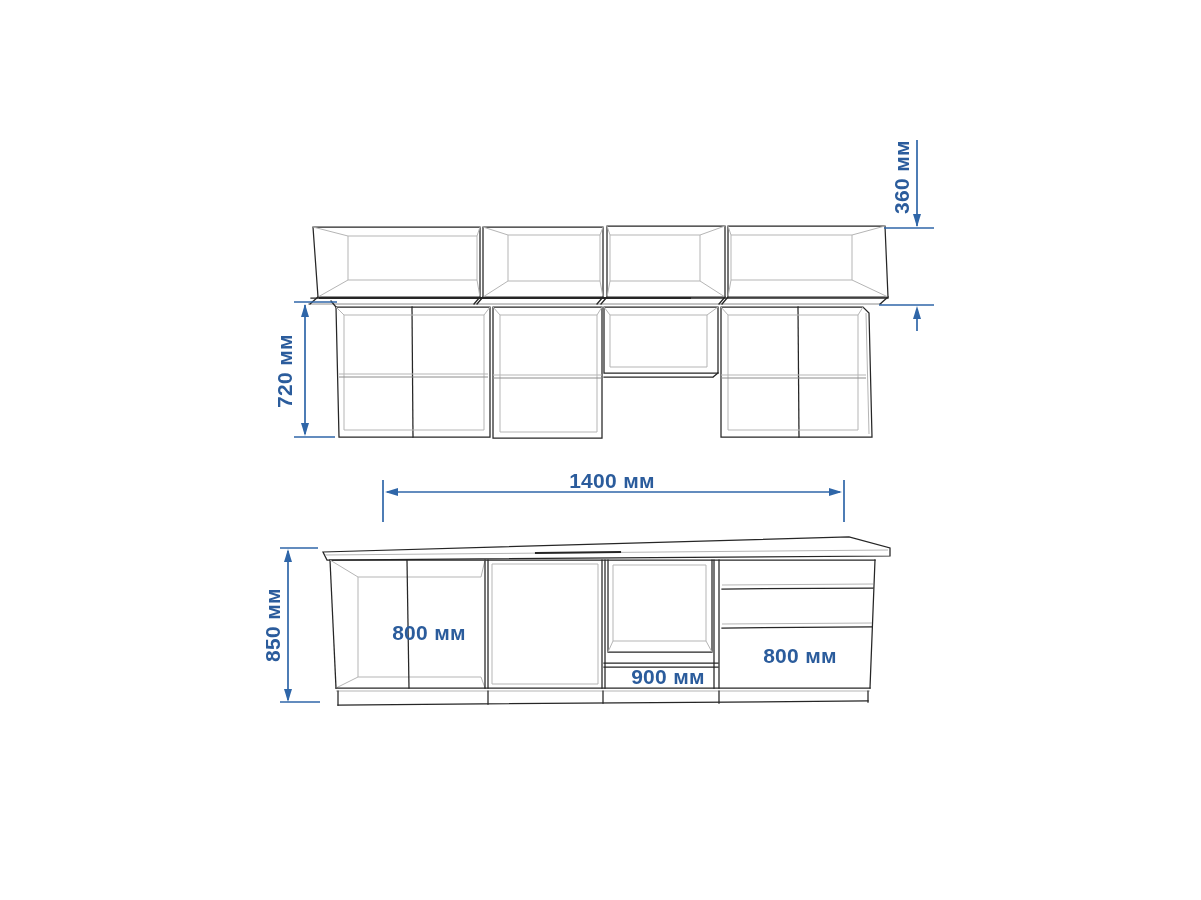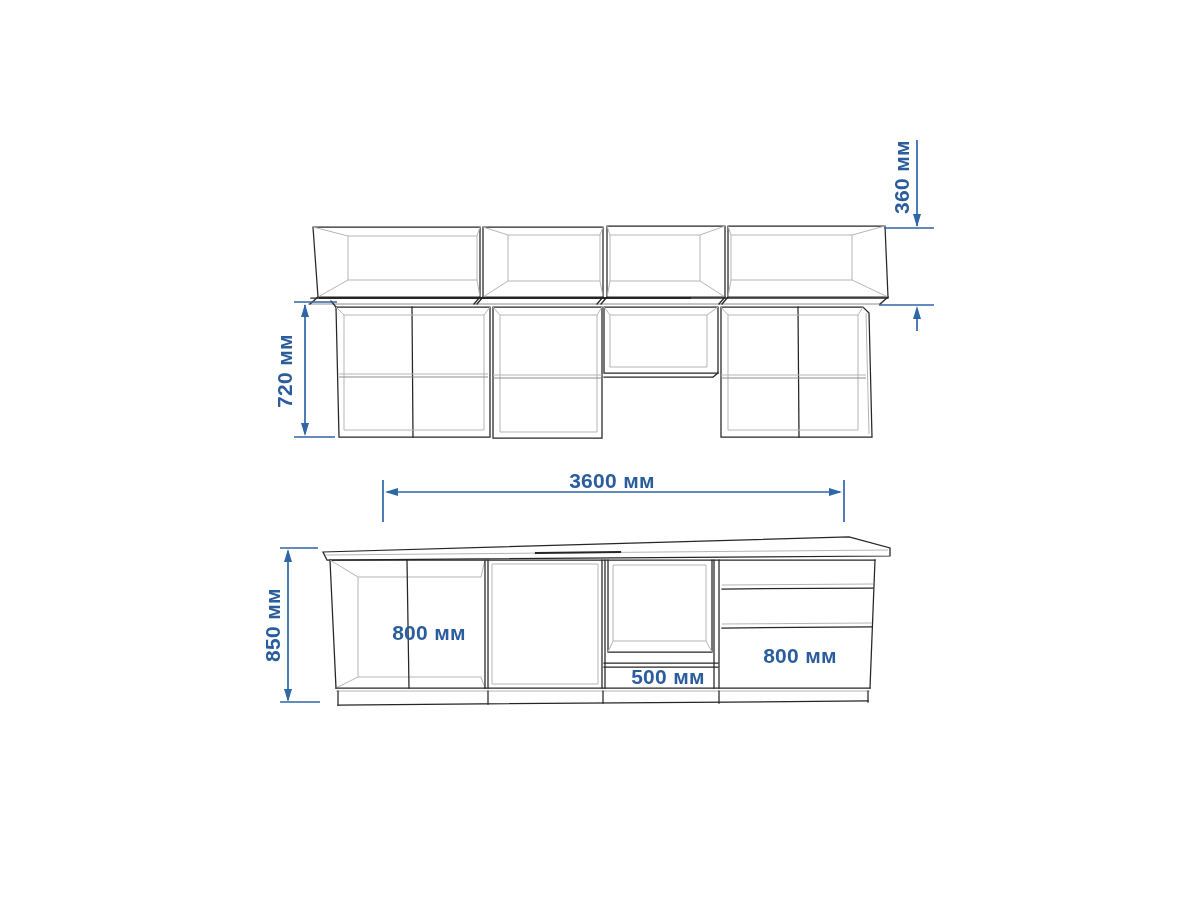--- a/index.html
+++ b/index.html
@@ -146,23 +146,23 @@
       <polygon class="ar-b" points="288,702 284,689 292,689"></polygon>
       <path class="ln-b" d="M280,548 L318,548"></path>
       <path class="ln-b" d="M280,702 L320,702"></path>
     </g>
   </svg>
 
   <div class="lab rot" style="left:902px;top:177px;">360 мм</div>
 
   <div class="lab rot" style="left:285px;top:371px;">720 мм</div>
 
-  <div class="lab" style="left:612px;top:481px;">3600 мм</div>
+  <div class="lab" style="left:612px;top:481px;">1400 мм</div>
 
   <div class="lab rot" style="left:273px;top:625px;">850 мм</div>
 
   <div class="lab" style="left:429px;top:633px;">800 мм</div>
 
 
-  <div class="lab" style="left:668px;top:677px;">500 мм</div>
+  <div class="lab" style="left:668px;top:677px;">900 мм</div>
 
   <div class="lab" style="left:800px;top:656px;">800 мм</div>
 </div>
 
 </body></html>

